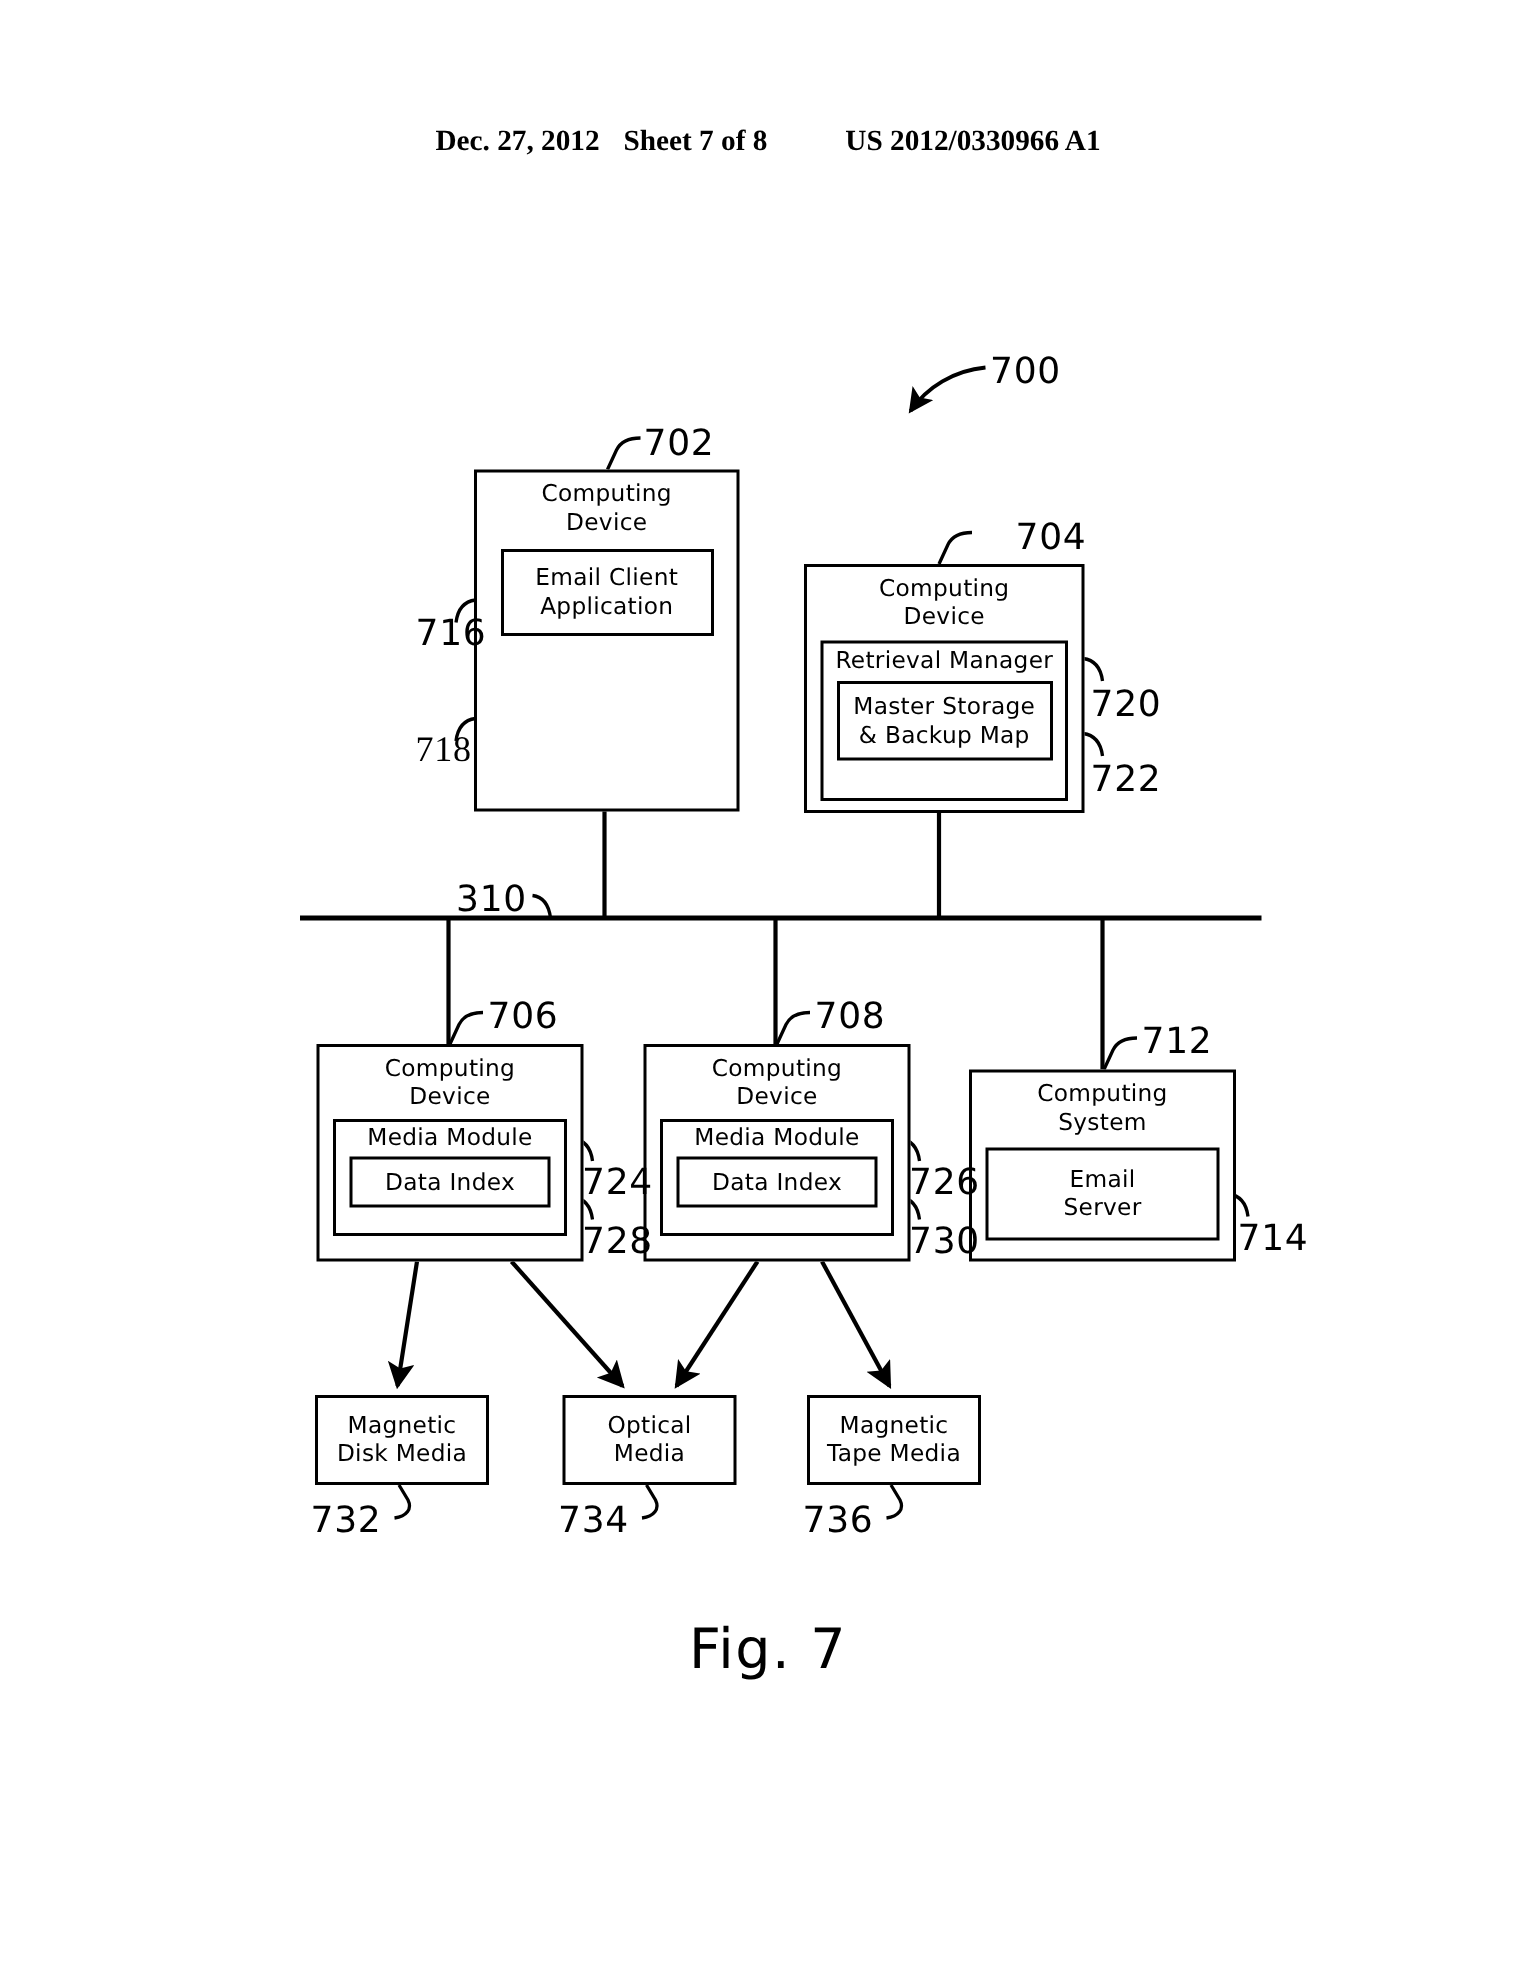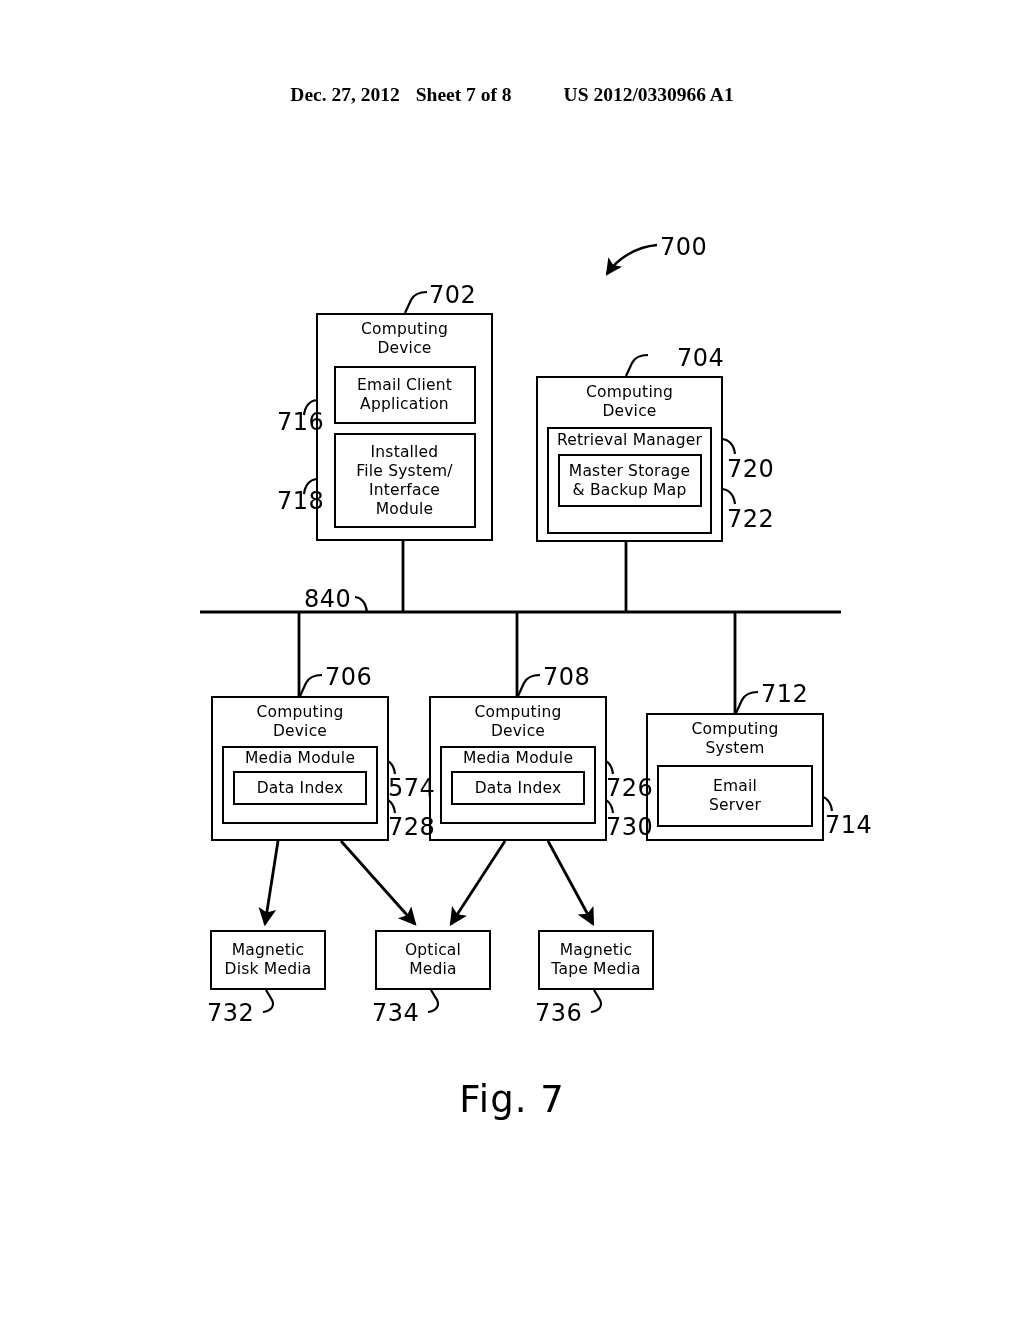--- a/index.html
+++ b/index.html
@@ -159,26 +159,20 @@
     <line x1="548" y1="841" x2="593" y2="924" stroke="#000" stroke-width="2.8" marker-end="url(#arrowhead)"></line>
   </svg>
 
   <div class="fbox" style="left:316px; top:313px; width:177px; height:228px;">
     <div class="blabel title">Computing
 Device</div>
     <div class="fbox inner" style="position:relative; left:0; top:0; margin-top:8px; width:142px; height:58px; justify-content:center;">
       <div class="blabel">Email Client
 Application</div>
     </div>
-    <div class="fbox inner" style="position:relative; left:0; top:0; margin-top:9px; width:142px; height:95px; justify-content:center;">
-      <div class="blabel">Installed
-File System/
-Interface
-Module</div>
-    </div>
   </div>
 
   <div class="fbox" style="left:536px; top:376px; width:187px; height:166px;">
     <div class="blabel title">Computing
 Device</div>
     <div class="fbox inner" style="position:relative; margin-top:6px; width:165px; height:107px; align-items:center;">
       <div class="blabel" style="margin-top:2px;">Retrieval Manager</div>
       <div class="fbox inner2" style="position:relative; margin-top:4px; width:144px; height:53px; justify-content:center;">
         <div class="blabel">Master Storage
 &amp; Backup Map</div>
@@ -229,28 +223,28 @@
 
   <div class="fbox" style="left:538px; top:930px; width:116px; height:60px; justify-content:center;">
     <div class="blabel">Magnetic
 Tape Media</div>
   </div>
 
   <div class="refnum" style="left:660px; top:233px;">700</div>
   <div class="refnum" style="left:429px; top:281px;">702</div>
   <div class="refnum" style="left:650px; top:344px;margin-left:27px;">704</div>
   <div class="refnum" style="left:277px; top:408px;">716</div>
-  <div class="refnum" style="left:277px; top:487px;">718</div>
+  <div class="refnum" style="left:277px; top:487px;font-family:Liberation Serif, serif;">718</div>
   <div class="refnum" style="left:727px; top:455px;">720</div>
   <div class="refnum" style="left:727px; top:505px;">722</div>
-  <div class="refnum" style="left:304px; top:585px;">840</div>
+  <div class="refnum" style="left:304px; top:585px;">310</div>
   <div class="refnum" style="left:325px; top:663px;">706</div>
   <div class="refnum" style="left:543px; top:663px;">708</div>
   <div class="refnum" style="left:761px; top:680px;">712</div>
-  <div class="refnum" style="left:388px; top:774px;">574</div>
+  <div class="refnum" style="left:388px; top:774px;">724</div>
   <div class="refnum" style="left:388px; top:813px;">728</div>
   <div class="refnum" style="left:606px; top:774px;">726</div>
   <div class="refnum" style="left:606px; top:813px;">730</div>
   <div class="refnum" style="left:825px; top:811px;">714</div>
   <div class="refnum" style="left:207px; top:999px;">732</div>
   <div class="refnum" style="left:372px; top:999px;">734</div>
   <div class="refnum" style="left:535px; top:999px;">736</div>
 
 </div>
 

